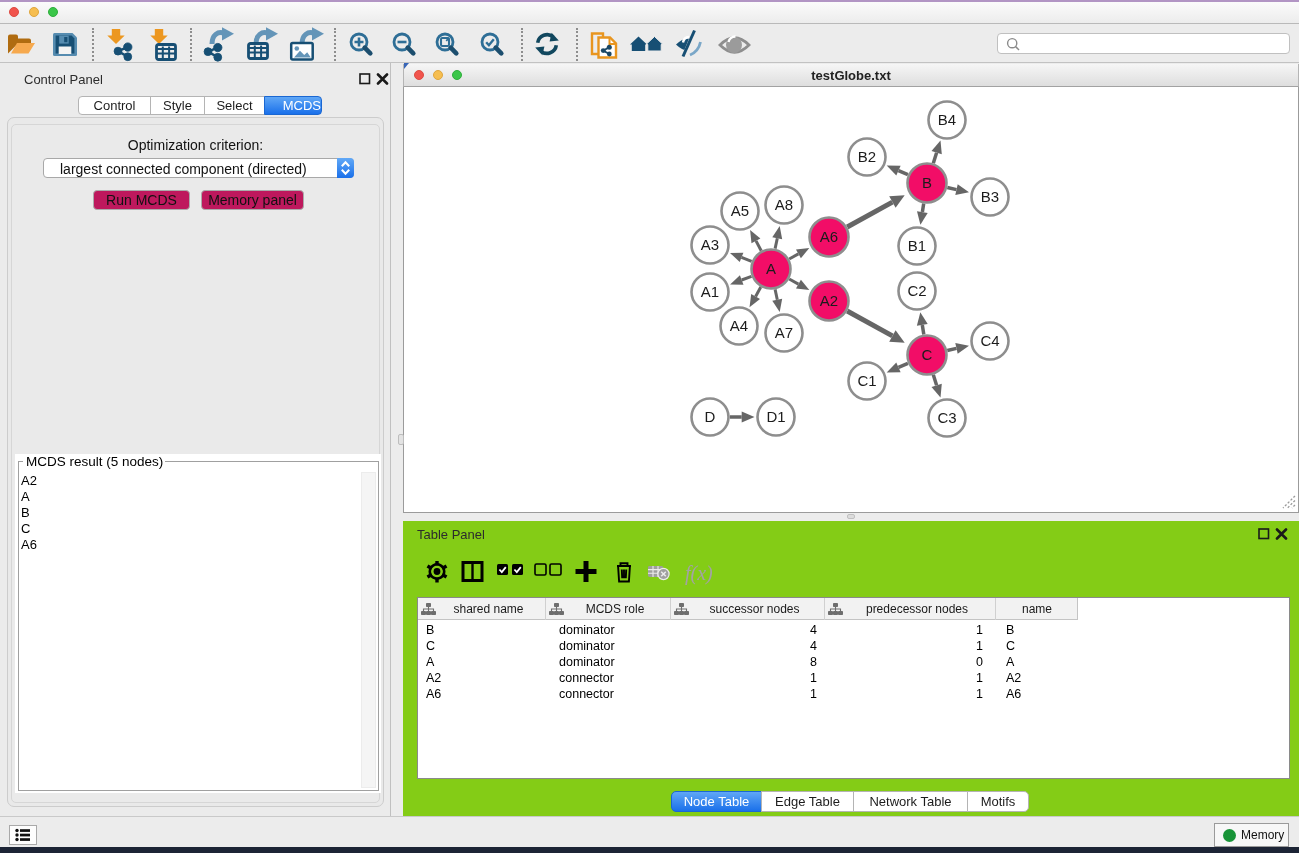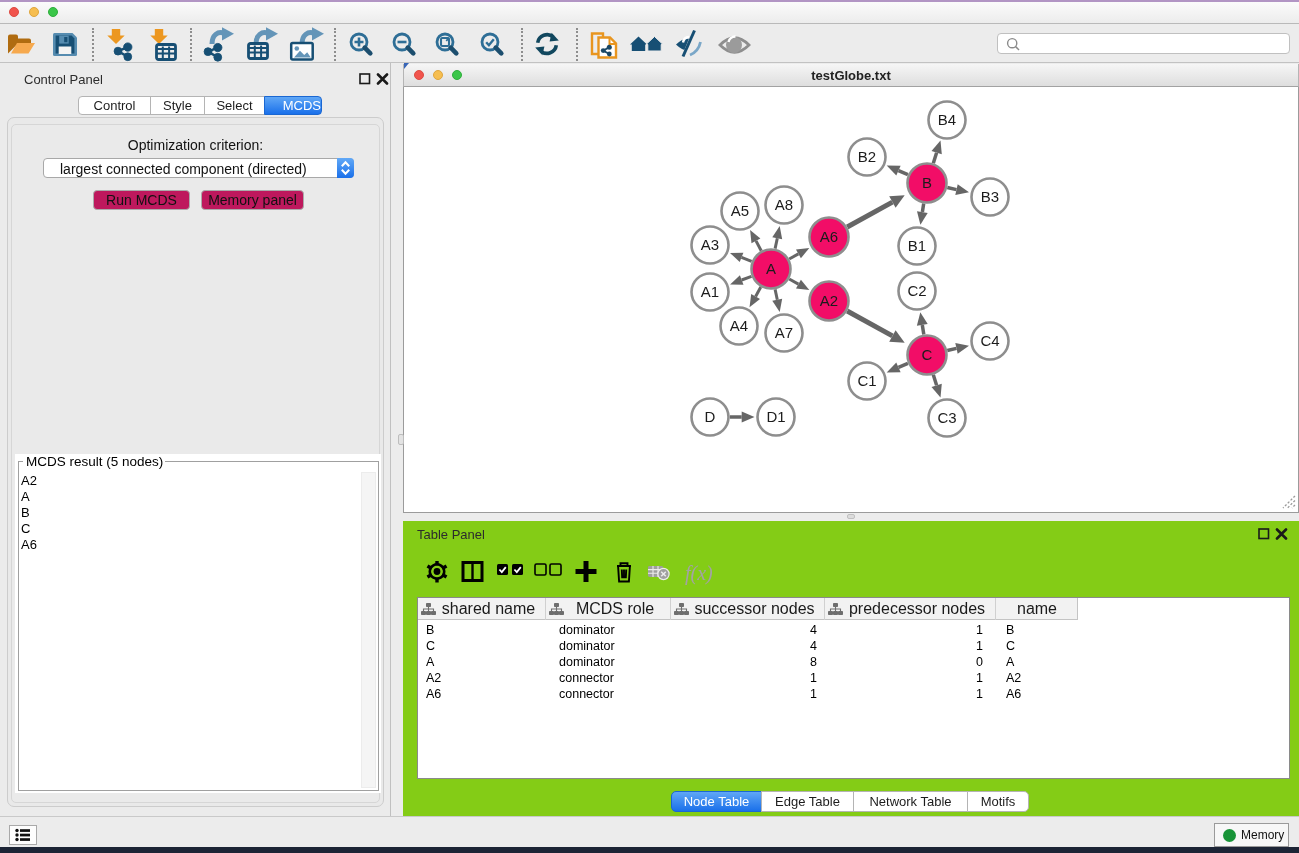--- a/index.html
+++ b/index.html
@@ -64,21 +64,21 @@
   border:1px solid #c0c0c0; border-radius:2px; }
 
 
 #tpanel { left:403px; top:521px; width:896px; height:295px; background:#84cc16; }
 #tpanel .hdr { left:14px; top:6px; font-size:13px; color:#2c2c2c; }
 #tbl { left:14px; top:76px; width:873px; height:182px; background:#fff;
   border:1px solid #8a8a8a; }
 #tblhead { left:0; top:0; width:660px; height:22px; background:#f2f2f2;
   border-bottom:1px solid #c4c4c4; border-right:1px solid #c4c4c4;}
 .th { position:absolute; top:0; height:22px; border-right:1px solid #d0d0d0;
-  font-size:16px; color:#1a1a1a; text-align:center; line-height:22px; }
+  font-size:12px; color:#1a1a1a; text-align:center; line-height:22px; }
 .td { position:absolute; font-size:12.5px; color:#000; height:16px; line-height:16px; }
 .tabrow2 { top:270px; height:21px; }
 .tab2 { position:absolute; top:0; height:21px; background:#fff; border:1px solid #b4b4b4;
   color:#1c1c1c; font-size:13px; text-align:center; line-height:20px; }
 .tab2.sel { background:linear-gradient(#60a7f6,#1a70ea); color:#fff; border-color:#1a67d2; }
 
 
 #statusbar { left:0; top:816px; width:1299px; height:31px; background:#ececec;
   border-top:1px solid #c9c9c9; }
 #listbtn { left:9px; top:8px; width:28px; height:20px; background:#fdfdfd;

